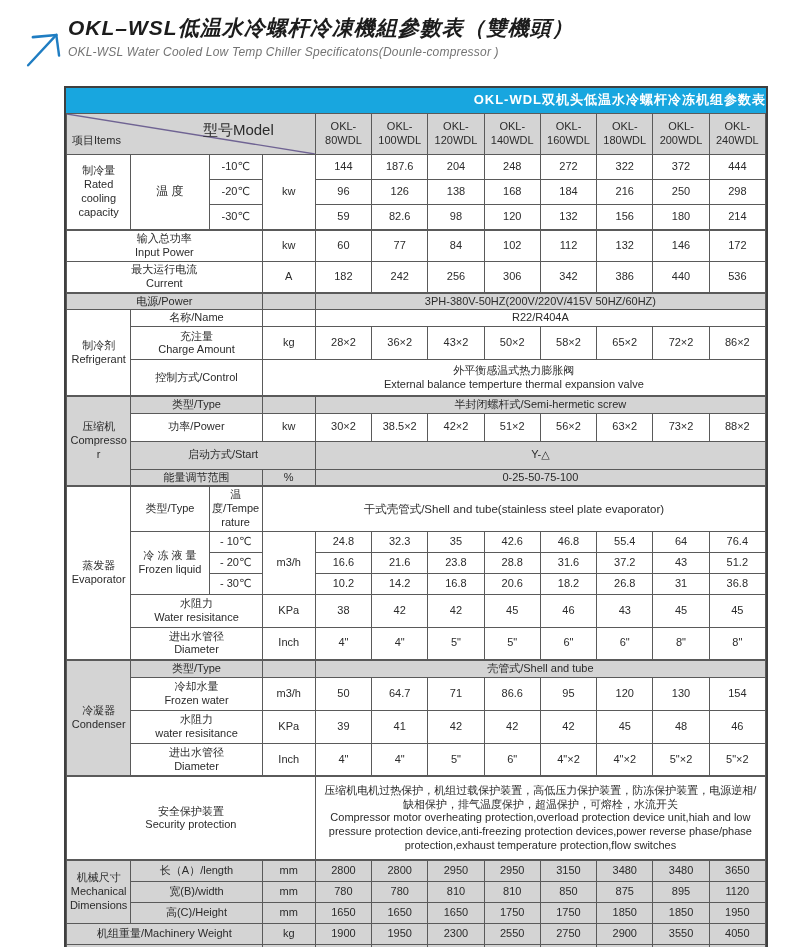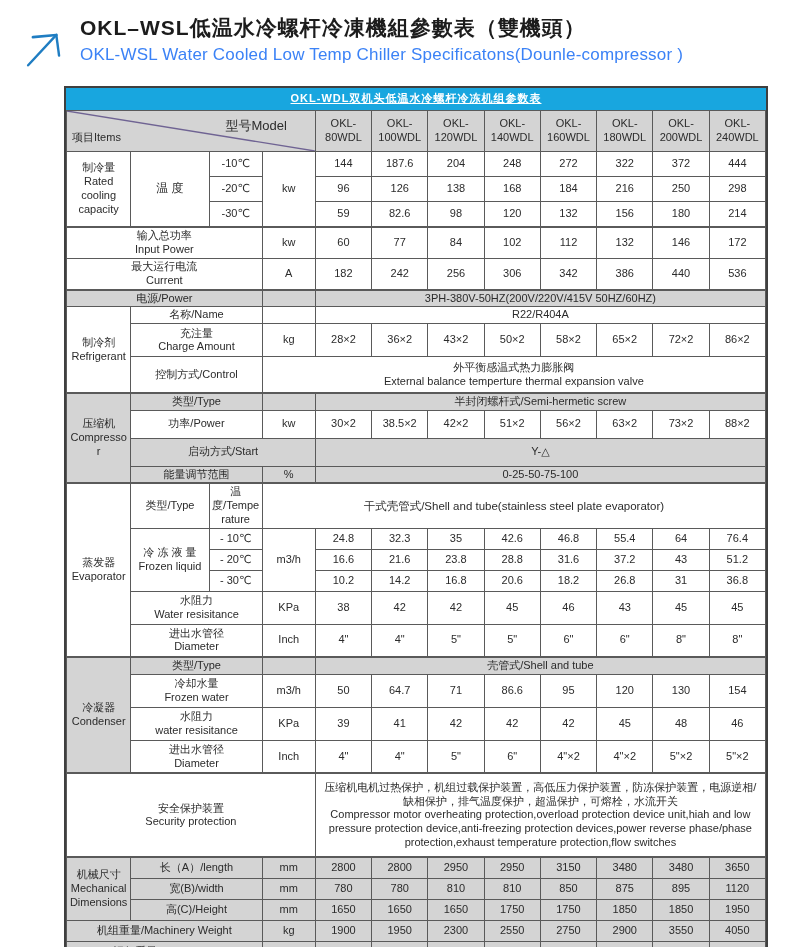--- a/index.html
+++ b/index.html
@@ -4,29 +4,29 @@
 <style>
   html,body{margin:0;padding:0;}
   body{
     width:790px;height:947px;background:#ffffff;
     font-family:"Liberation Sans","DejaVu Sans",sans-serif;
     color:#2b2b2b;overflow:hidden;
   }
   
   .page-header{display:flex;align-items:flex-start;padding:14px 0 0 24px;}
   .logo{width:44px;height:52px;flex:0 0 44px;margin-top:6px;}
-  .titles{margin-left:12px;}
+  .titles{font-style:italic;}
   .title-zh{font-size:21px;font-weight:bold;color:#1c1c1c;letter-spacing:1px;}
-  .title-en{font-size:17px;color:#3b82f6;margin-top:3px;letter-spacing:0.2px;}
+  .title-en{font-size:12px;color:#737373;margin-top:3px;letter-spacing:0.2px;}
 
   
   .table-wrap{width:700px;margin:14px 0 0 64px;border:2px solid #3f3f3f;}
   .table-caption{
-    background:#18a6df;color:#ffffff;text-align:center;
-    font-size:11px;font-weight:bold;padding:3px 0 4px 0;letter-spacing:1px;text-decoration:underline;
+    background:#18a6df;color:#ffffff;text-align:right;
+    font-size:13px;font-weight:bold;padding:3px 0 4px 0;letter-spacing:1px;
   }
   table.spec{border-collapse:collapse;width:100%;table-layout:fixed;}
   table.spec td{
     border:1px solid #5a5a5a;text-align:center;vertical-align:middle;
     font-size:11px;padding:1px 2px;line-height:1.25;word-wrap:break-word;
   }
   td.val{font-size:12px;}
   .pre{white-space:pre-line;margin-top:8px;}
   tr.shaded td{background:#d4d4d4;}
   tr.thick td{border-top-width:2px;}
@@ -34,21 +34,21 @@
 
   
   .h-hdr{height:38px}.h-25{height:25px}.h-32{height:32px}.h-30{height:30px}
   .h-17{height:17px}.h-33{height:33px}.h-36{height:36px}.h-20{height:28px}
   .h-21{height:21px}.h-84{height:84px}
 
   
   td.corner{position:relative;padding:0;height:38px;}
   td.corner svg{position:absolute;left:0;top:0;width:100%;height:100%;display:block;}
   td.corner .items-label{position:absolute;left:5px;bottom:6px;font-size:11px;}
-  td.corner .model-label{position:absolute;right:28px;top:7px;font-size:13px;}
+  td.corner .model-label{position:absolute;right:41px;top:7px;font-size:15px;}
 
   td.security-text{
     text-align:left;padding:3px 7px;font-size:11px;line-height:1.5;white-space:pre-line;
   }
 </style>
 </head>
 <body>
 
 <div class="page-header">
   <svg class="logo" viewBox="0 0 64 64">

